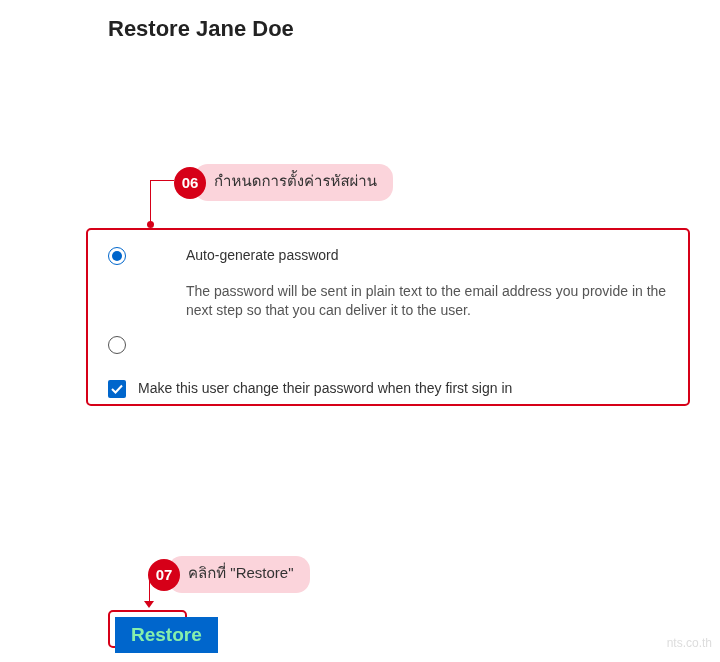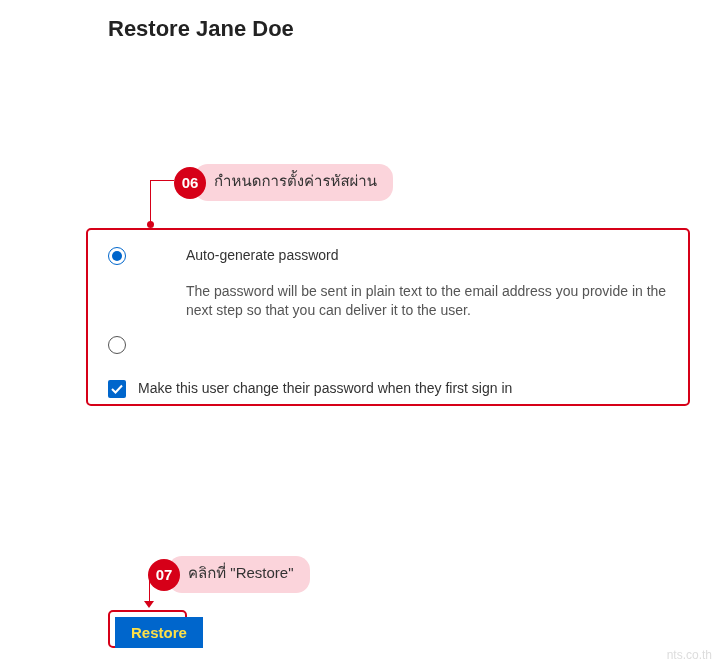--- a/index.html
+++ b/index.html
@@ -140,32 +140,32 @@
   .check-label {
     margin-left: 12px;
     font-size: 14px;
     color: #333;
   }
   .restore-btn {
     position: absolute;
     left: 115px;
     top: 617px;
     background: #0066cc;
-    color: #fde047;
+    color: #86efac;
     border: none;
-    font-size: 15px;
+    font-size: 19px;
     font-weight: 600;
     padding: 7px 16px;
     cursor: pointer;
     font-family: inherit;
   }
   .watermark {
     position: absolute;
     right: 8px;
-    bottom: 0;
+    bottom: 12px;
     color: #ddd;
     font-size: 12px;
   }
 </style>
 </head>
 <body>
 
 <div class="container">
   <h1>Restore Jane Doe</h1>
 </div>

